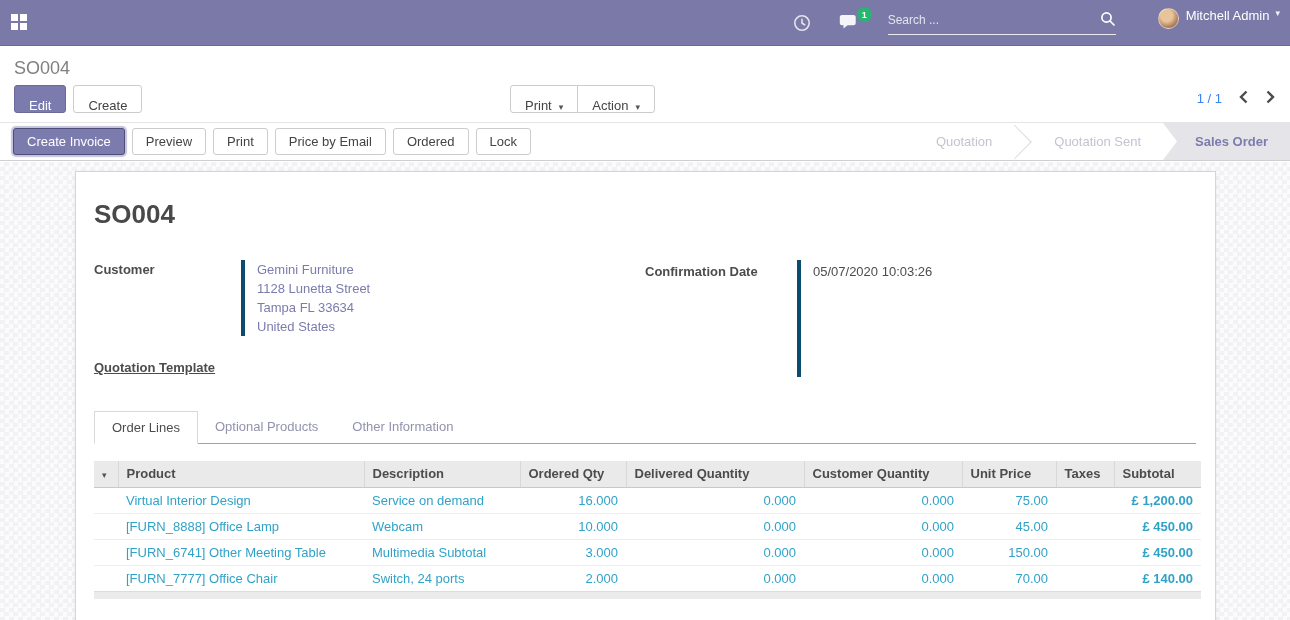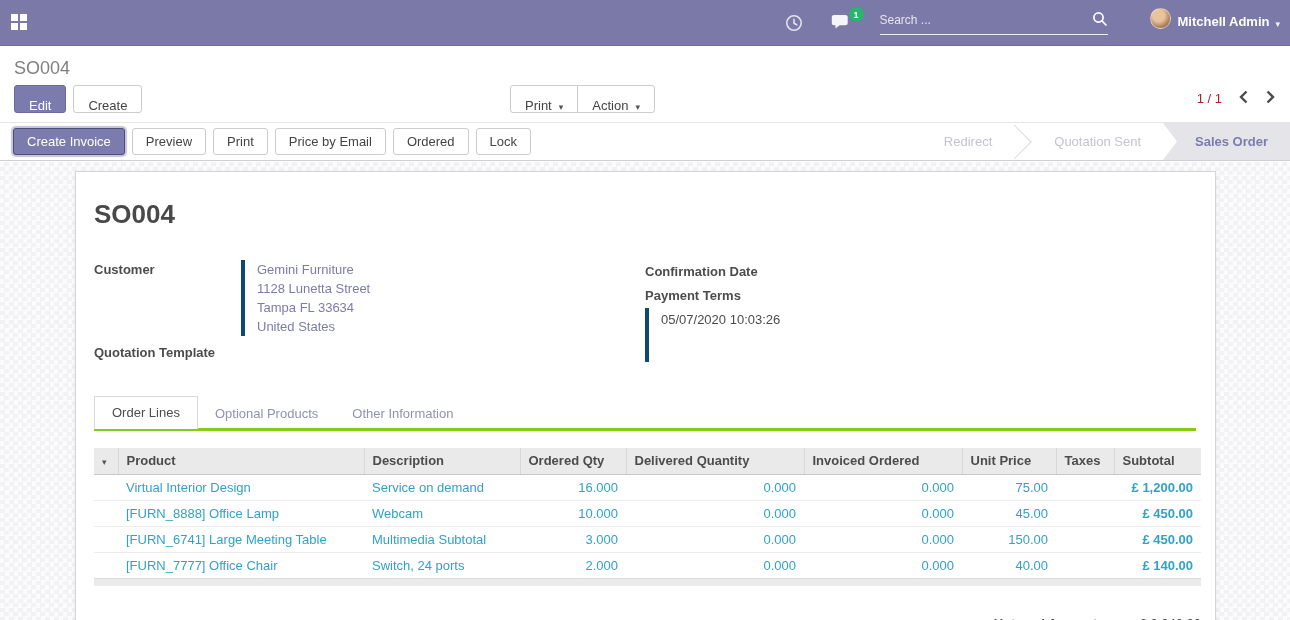--- a/index.html
+++ b/index.html
@@ -15,39 +15,39 @@
   .nav-right { display:flex; align-items:center; height:100%; }
   .nav-icon { display:flex; align-items:center; margin-right:28px; cursor:pointer; position:relative; }
   .badge { position:absolute; top:-7px; right:-12px; min-width:15px; height:15px; border-radius:8px;
     background:#28b570; color:#fff; font-size:9px; font-weight:bold; display:flex;
     align-items:center; justify-content:center; padding:0 4px; }
   .searchbox { display:flex; align-items:center; width:228px; border-bottom:1px solid rgba(255,255,255,.85);
     padding-bottom:4px; margin-right:32px; }
   .searchbox input { flex:1; background:transparent; border:none; outline:none; color:#fff; font-size:12px;
     font-family:"Liberation Sans","DejaVu Sans",sans-serif; }
   .searchbox input::placeholder { color:rgba(255,255,255,.8); }
-  .user { display:flex; align-items:flex-end; height:100%; padding:16px 10px; cursor:pointer; color:#fff;font-weight:bold; }
+  .user { display:flex; align-items:flex-start; height:100%; padding:8px 10px; cursor:pointer; color:#fff; }
   .avatar { width:21px; height:21px; border-radius:50%; margin-right:7px; border:1px solid rgba(255,255,255,.5);
     background:radial-gradient(circle at 40% 35%, #e8c49a 0 35%, #a9795a 70%, #5d4434 100%); }
   .user .caret { font-size:9px; margin-left:6px; color:rgba(255,255,255,.9); }
 
   
   .cp { position:absolute; top:46px; left:0; right:0; height:77px; background:#fff; border-bottom:1px solid #e5e5e5; }
   .breadcrumb { padding:12px 0 0 14px; font-size:18px; color:#808080; }
   .cp-buttons { position:absolute; left:14px; bottom:9px; display:flex; gap:7px; }
   .btn { height:28px; padding:12px 14px; font-size:13px; border-radius:3px; cursor:pointer;
     font-family:"Liberation Sans","DejaVu Sans",sans-serif; background:#fff; border:1px solid #ccc; color:#444; }
   .btn-primary { background:#7c7bad; border-color:#6b6a99; color:#fff; }
   .cp-center { position:absolute; left:510px; bottom:9px; display:flex; }
   .cp-center .btn { border-radius:0; margin-left:-1px; }
   .cp-center .btn:first-child { border-radius:3px 0 0 3px; margin-left:0; }
   .cp-center .btn:last-child { border-radius:0 3px 3px 0; }
   .dd-caret { font-size:9px; margin-left:7px; color:#555; }
   .pager { position:absolute; right:14px; bottom:15px; display:flex; align-items:center; gap:16px; }
-  .pager-counter { font-size:13px; color:#b91c1c; }
+  .pager-counter { font-size:13px; color:#3b82f6; }
   .pager svg { cursor:pointer; }
 
   
   .statusbar { position:absolute; top:123px; left:0; right:0; height:38px; background:#fff;
     border-bottom:1px solid #cfcfcf; display:flex; justify-content:space-between; }
   .sb-left { display:flex; align-items:center; gap:7px; padding-left:13px; }
   .sb-btn { height:27px; padding:0 13px; }
   .sb-btn.btn-primary { border-color:#4f4e7a; box-shadow:0 0 1px 2px rgba(124,123,173,.45); }
   .status-steps { display:flex; align-items:stretch; height:100%; }
   .step { display:flex; align-items:center; padding:0 22px; color:#c3c3d2; cursor:pointer; }
@@ -64,31 +64,31 @@
     background-size:9px 9px; }
   .sheet { width:1141px; margin:9px 0 0 75px; min-height:470px; background:#fff; position:relative;
     border:1px solid #d4d4dc; box-shadow:0 1px 4px rgba(0,0,0,.08); padding:26px 19px 30px 18px; }
   .sheet-title { font-size:26px; font-weight:bold; color:#494949; line-height:32px; }
   .annotation { position:absolute; left:412px; top:31px; font-family:"Liberation Serif","DejaVu Serif",serif;
     font-size:21px; color:#f20000; white-space:nowrap; }
 
   .field-groups { display:flex; margin-top:30px; }
   .fg { display:flex; }
   .fg-left { width:552px; }
-  .fg-right { width:552px;flex-direction:column; }
+  .fg-right { width:552px; }
   .fg-labels { width:147px; }
   .fg-right .fg-labels { width:152px; }
   .f-label { font-weight:bold; color:#4c4c4c; line-height:19px; }
   .fg-vals { border-left:4px solid #0c4a6e; padding-left:12px; flex:1; }
   .cust-line { line-height:19px; color:#7c7bad; cursor:pointer; }
   .fg-right .f-label, .fg-right .f-val { line-height:24px; }
   .f-val { color:#4c4c4c; }
-  .qt-row { margin-top:7px; }
-
-  .tabs { display:flex; margin-top:33px; border-bottom:3px solid #84cc16;align-items:flex-end; }
+  .qt-row { margin-top:22px;text-decoration:underline; }
+
+  .tabs { display:flex; margin-top:33px; border-bottom:1px solid #84cc16; }
   .tab { padding:8px 17px; color:#9292ae; cursor:pointer; position:relative; top:1px; background:transparent; }
   .tab.active { background:#fff; border:1px solid #d9d9d9; border-bottom:1px solid #fff; color:#4c4c4c; }
 
   table.olist { margin-top:17px; width:1107px; border-collapse:collapse; table-layout:fixed; }
   .olist th { background:#eaeaea; color:#4c4c4c; font-weight:bold; padding:5px 8px; text-align:left;
     border-left:1px solid #d8d8d8; border-bottom:1px solid #c8c8c8; height:26px; }
   .olist th:first-child { border-left:none; }
   .olist td { padding:5px 8px; color:#31a2c7; border-top:1px solid #ededed; height:26px;
     white-space:nowrap; overflow:hidden; }
   .olist tbody tr { cursor:pointer; }
@@ -178,21 +178,21 @@
 <section class="statusbar">
   <div class="sb-left">
       <button class="btn sb-btn btn-primary">Create Invoice</button>
       <button class="btn sb-btn">Preview</button>
       <button class="btn sb-btn">Print</button>
       <button class="btn sb-btn">Price by Email</button>
       <button class="btn sb-btn">Ordered</button>
       <button class="btn sb-btn">Lock</button>
     </div>
   <div class="status-steps">
-      <span class="step">Redirect</span>
+      <span class="step">Quotation</span>
       <span class="step-sep"></span>
       <span class="step">Quotation Sent</span>
       <span class="step active">Sales Order</span>
     </div>
 </section>
 
 <main class="content">
   <div class="sheet">
     <h1 class="sheet-title">SO004</h1>
 
@@ -211,21 +211,20 @@
         </div>
         <div class="fg qt-row">
           <div class="fg-labels" style="width:100%">
               <div class="f-label">Quotation Template</div>
             </div>
         </div>
       </div>
       <div class="fg-right fg">
         <div class="fg-labels">
           <div class="f-label">Confirmation Date</div>
-          <div class="f-label">Payment Terms</div>
         </div>
         <div class="fg-vals">
           <div class="f-val">05/07/2020 10:03:26</div>
           <div class="f-val"></div>
         </div>
       </div>
     </div>
 
     <div class="tabs">
         <span class="tab active">Order Lines</span>
@@ -234,21 +233,21 @@
       </div>
 
     <table class="olist">
       <thead>
         <tr>
           <th class="col-toggle"><span class="hdr-caret">▾</span></th>
         <th class="col-product">Product</th>
             <th class="col-desc">Description</th>
             <th class="col-ordered ta-r">Ordered Qty</th>
             <th class="col-delivered ta-r">Delivered Quantity</th>
-            <th class="col-invoiced ta-r">Invoiced Ordered</th>
+            <th class="col-invoiced ta-r">Customer Quantity</th>
             <th class="col-price ta-r">Unit Price</th>
             <th class="col-taxes">Taxes</th>
             <th class="col-subtotal ta-r">Subtotal</th>
           </tr>
       </thead>
       <tbody>
           <tr>
             <td class="col-toggle"></td>
             <td class="col-product">Virtual Interior Design</td>
             <td class="col-desc">Service on demand</td>
@@ -265,37 +264,37 @@
             <td class="col-desc">Webcam</td>
             <td class="col-ordered ta-r">10.000</td>
             <td class="col-delivered ta-r">0.000</td>
             <td class="col-invoiced ta-r">0.000</td>
             <td class="col-price ta-r">45.00</td>
             <td class="col-taxes"></td>
             <td class="col-subtotal ta-r">£ 450.00</td>
           </tr>
           <tr>
             <td class="col-toggle"></td>
-            <td class="col-product">[FURN_6741] Large Meeting Table</td>
+            <td class="col-product">[FURN_6741] Other Meeting Table</td>
             <td class="col-desc">Multimedia Subtotal</td>
             <td class="col-ordered ta-r">3.000</td>
             <td class="col-delivered ta-r">0.000</td>
             <td class="col-invoiced ta-r">0.000</td>
             <td class="col-price ta-r">150.00</td>
             <td class="col-taxes"></td>
             <td class="col-subtotal ta-r">£ 450.00</td>
           </tr>
           <tr>
             <td class="col-toggle"></td>
             <td class="col-product">[FURN_7777] Office Chair</td>
             <td class="col-desc">Switch, 24 ports</td>
             <td class="col-ordered ta-r">2.000</td>
             <td class="col-delivered ta-r">0.000</td>
             <td class="col-invoiced ta-r">0.000</td>
-            <td class="col-price ta-r">40.00</td>
+            <td class="col-price ta-r">70.00</td>
             <td class="col-taxes"></td>
             <td class="col-subtotal ta-r">£ 140.00</td>
           </tr>
         </tbody>
     </table>
     <div class="table-strip"></div>
 
     <div class="totals">
       <span class="t-label">Untaxed Amount:</span>
       <span class="t-value">£ 2,240.00</span>

